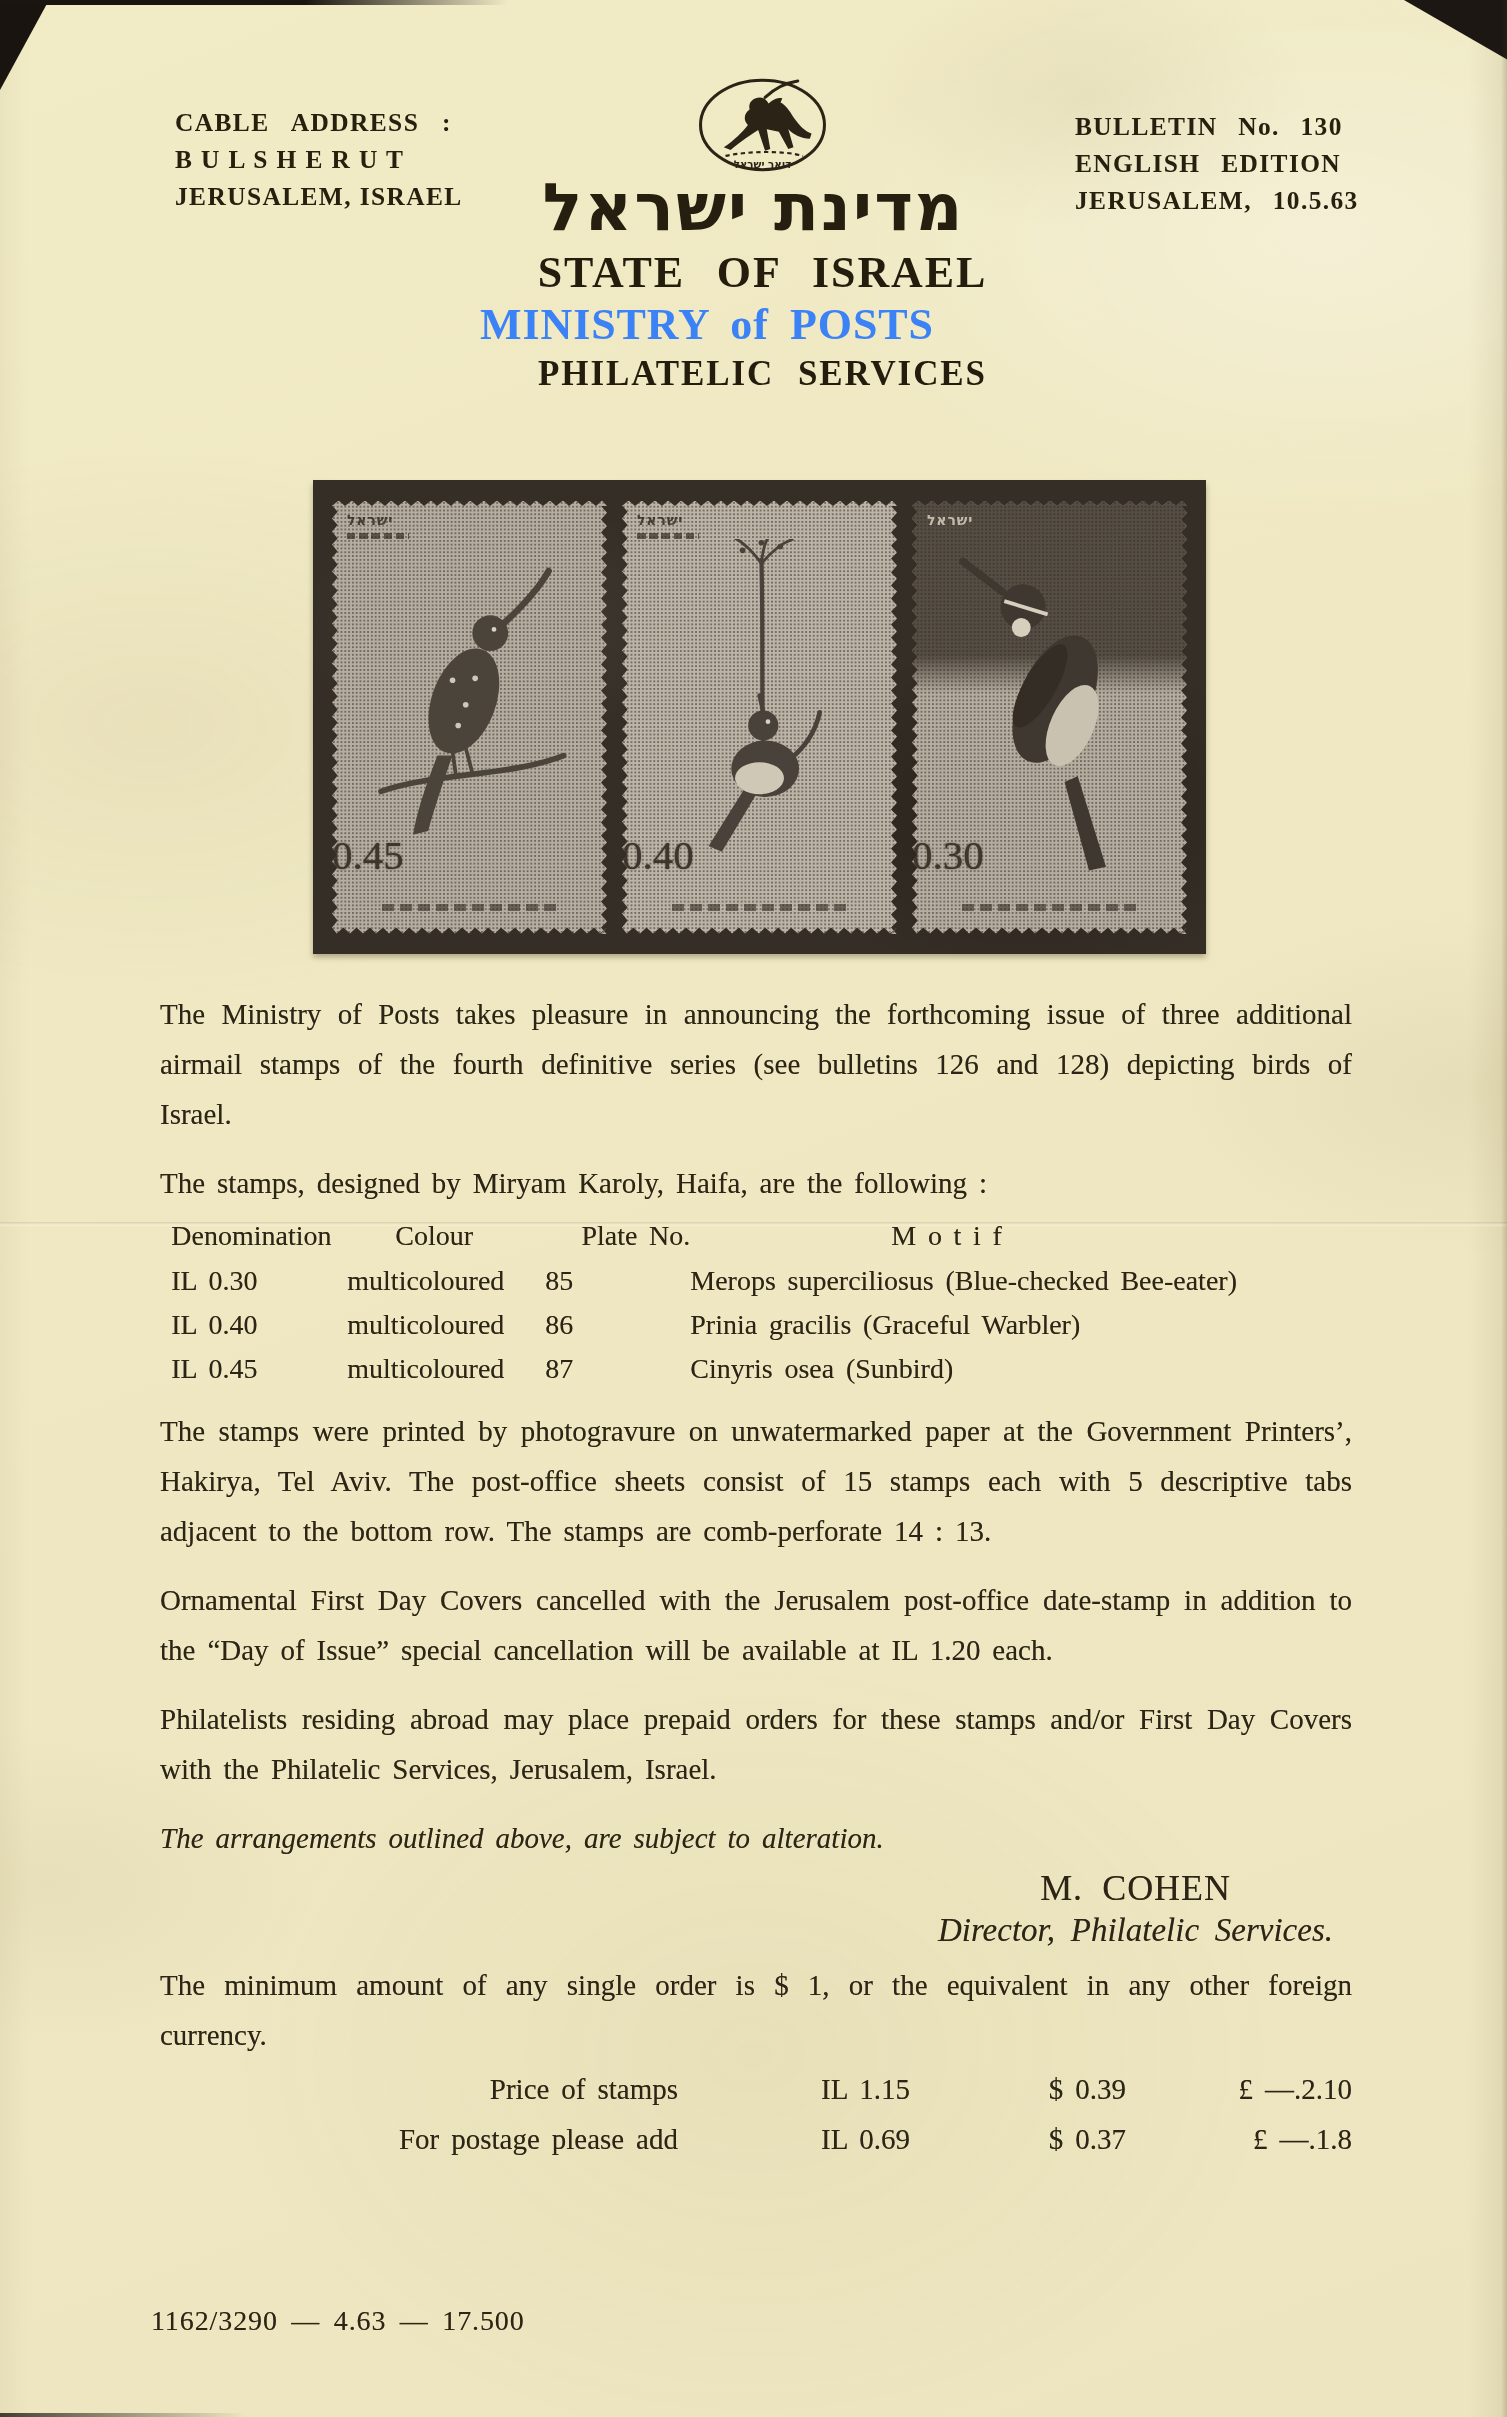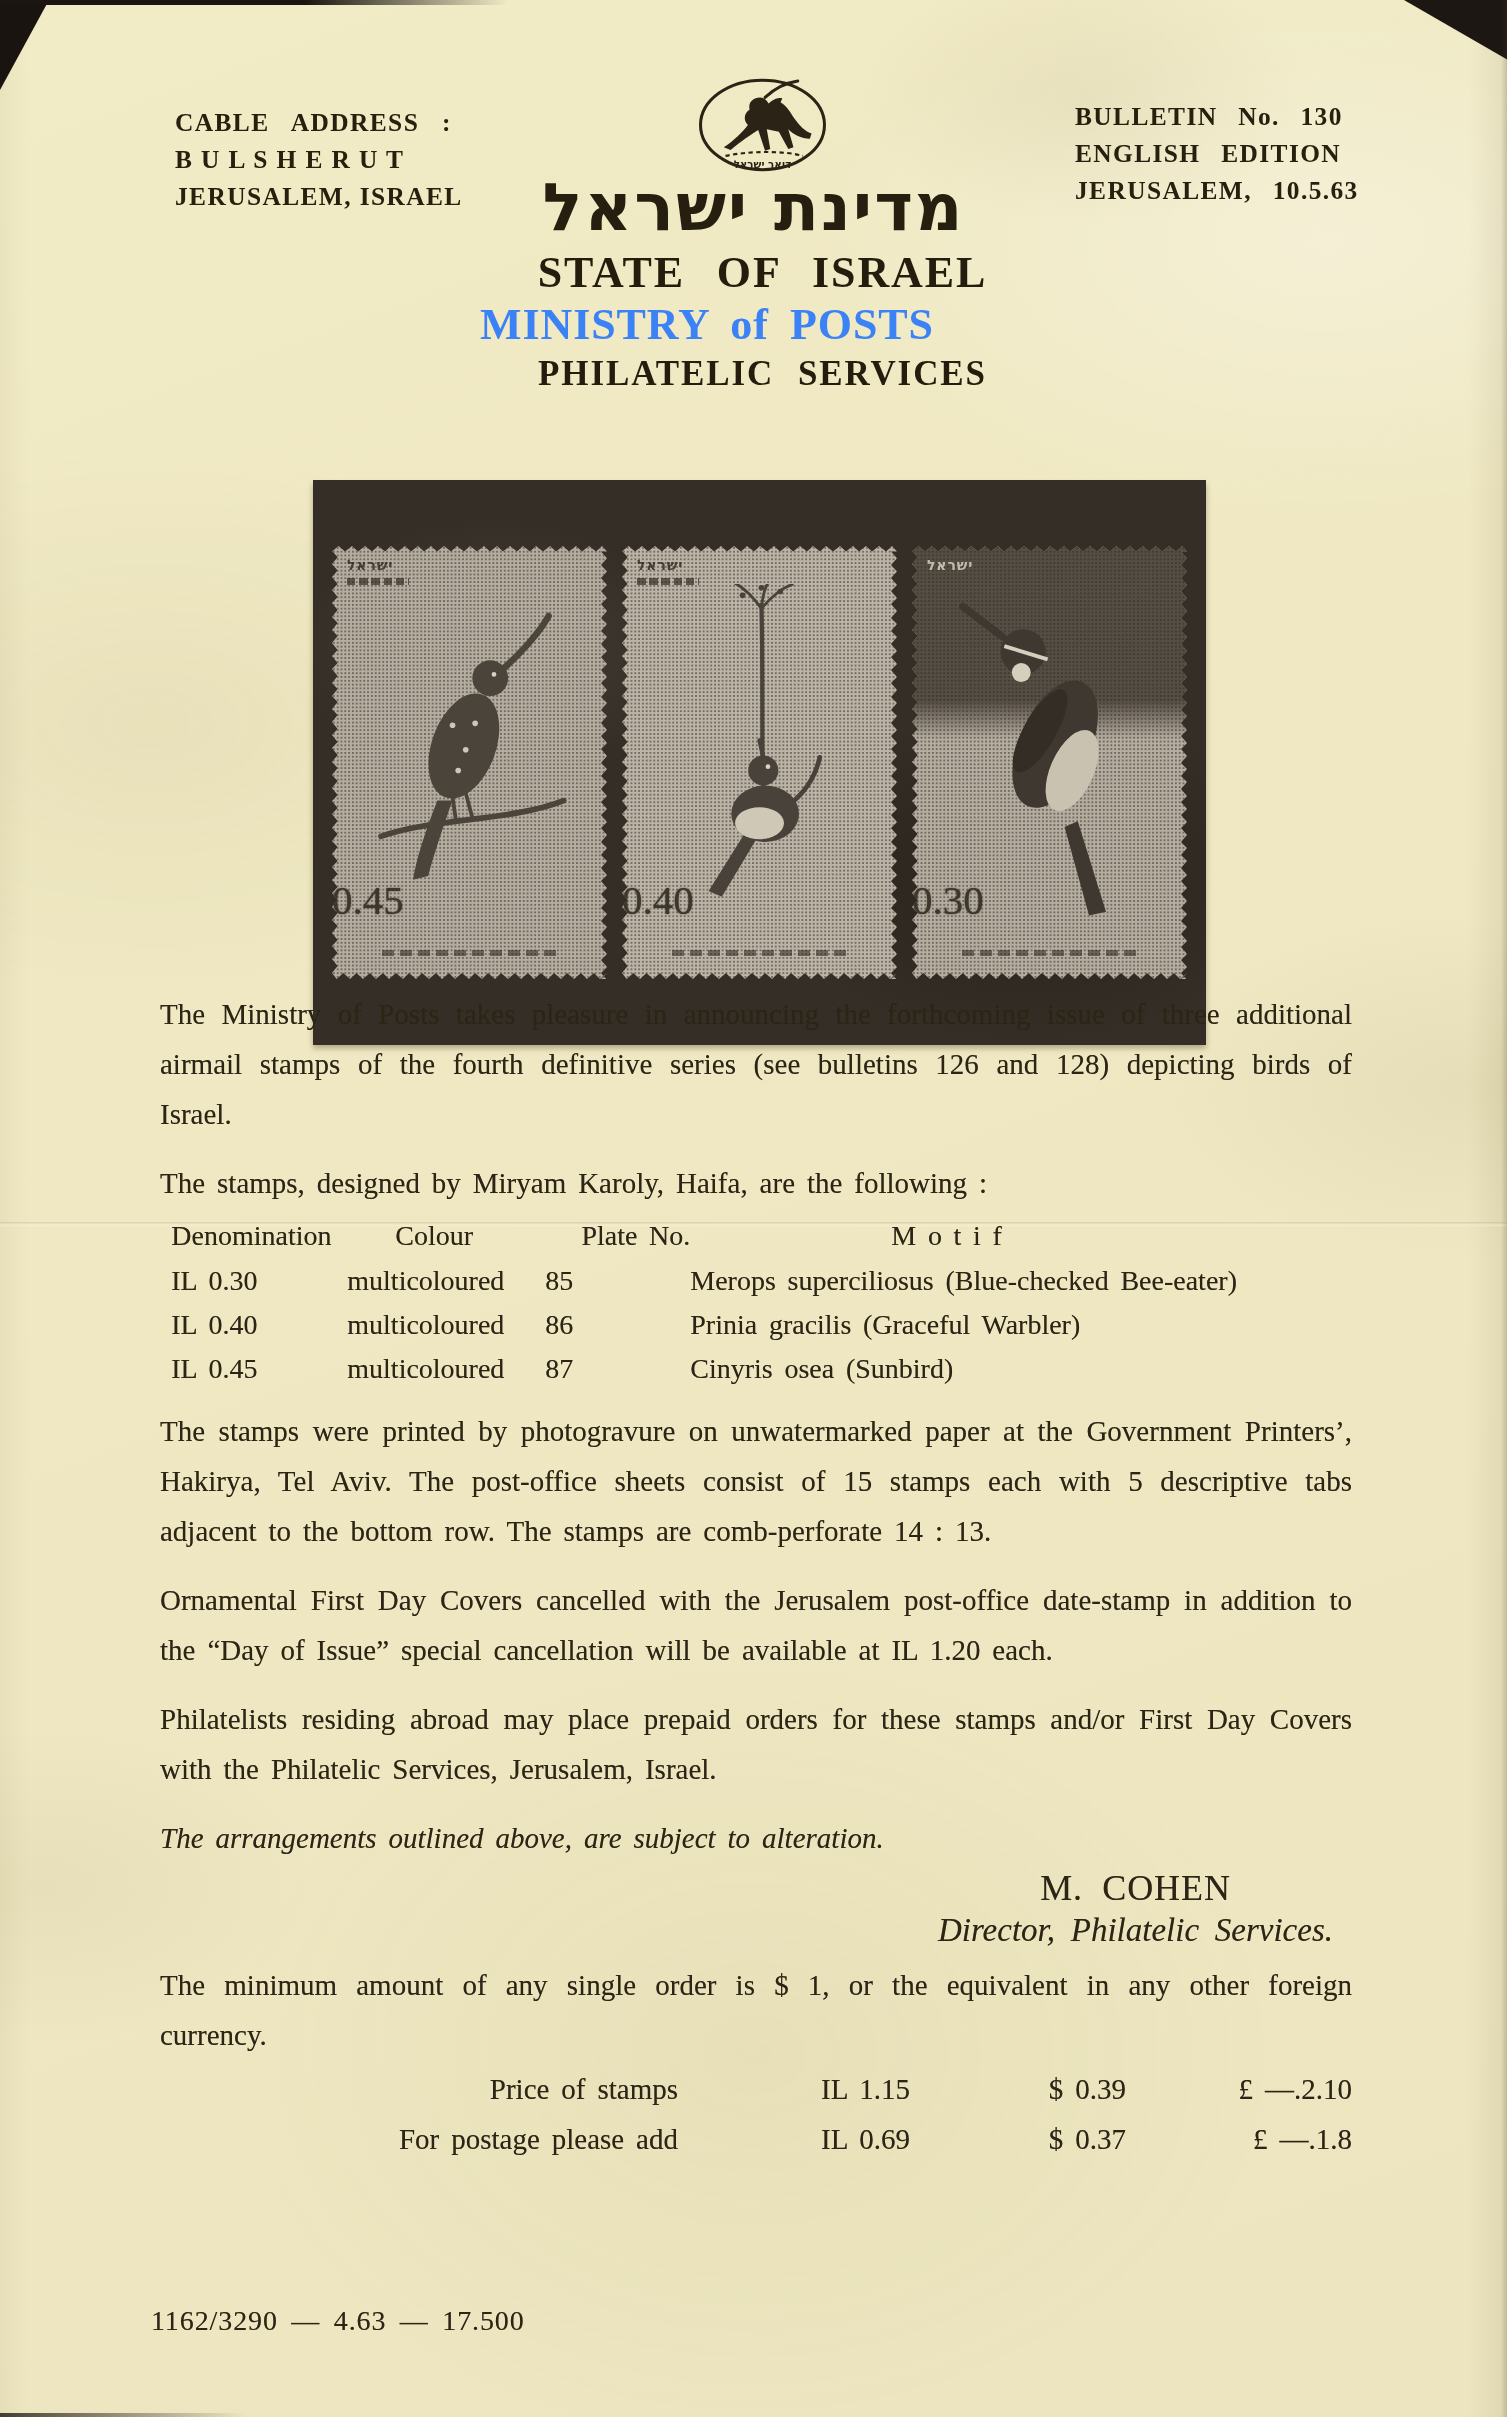--- a/index.html
+++ b/index.html
@@ -29,35 +29,35 @@
   .bottom-strip{position:absolute;left:0;bottom:0;width:245px;height:3.8px;background:linear-gradient(to right,rgba(26,21,16,.8),transparent);}
   .crease{position:absolute;left:0;top:1222px;width:100%;height:4.7px;pointer-events:none;
     background:linear-gradient(to bottom, rgba(120,102,58,.18), rgba(255,252,238,.35) 60%, transparent);}
   .crease2{position:absolute;right:0;top:0;width:6.6px;height:100%;pointer-events:none;
     background:linear-gradient(to left, rgba(80,66,34,.22), transparent);}
 
   
   .hdr-left{position:absolute;left:175px;top:104px;font-size:25.4px;font-weight:bold;
     line-height:37px;letter-spacing:1.4px;color:#27200f;}
   .hdr-left .ws{word-spacing:15px;}
-  .hdr-right{position:absolute;left:1075px;top:98px;font-size:25.4px;font-weight:bold;
+  .hdr-right{position:absolute;left:1075px;top:108px;font-size:25.4px;font-weight:bold;
     line-height:37px;letter-spacing:1.4px;word-spacing:13px;color:#27200f;}
   .logo-wrap{position:absolute;left:688px;top:75px;width:149px;height:105px;}
   .hebrew-title{position:absolute;left:452px;top:171px;width:603px;text-align:center;
     font-family:"DejaVu Sans",sans-serif;font-weight:bold;font-size:66px;line-height:73px;
     color:#261f10;letter-spacing:1.9px;}
   .org1{position:absolute;left:480px;top:247px;width:565px;text-align:center;
     font-size:44px;font-weight:bold;letter-spacing:1.9px;word-spacing:19px;color:#241d0e;}
   .org2{position:absolute;left:480px;top:299px;width:565px;text-align:left;
     font-size:44px;font-weight:bold;letter-spacing:0.9px;word-spacing:9.4px;color:#3b82f6;}
   .org3{position:absolute;left:480px;top:354px;width:565px;text-align:center;
     font-size:35px;font-weight:bold;letter-spacing:1.9px;word-spacing:13px;color:#241d0e;}
 
   
-  .stamp-block{position:absolute;left:313px;top:480px;width:893px;height:565px;
+  .stamp-block{position:absolute;left:313px;top:480px;width:893px;height:474px;
     background:
       radial-gradient(282px 188px at 20% 30%, rgba(210,200,180,.10), transparent 70%),
       radial-gradient(377px 245px at 80% 70%, rgba(0,0,0,.25), transparent 70%),
       #352e26;
     box-shadow:0 3.8px 5.6px rgba(60,50,25,.35);
     display:flex;justify-content:center;align-items:center;gap:15px;}
   .stamp{position:relative;width:275px;height:433px;
     background-color:#b5ada0;
     background-image:radial-gradient(rgba(45,39,32,.5) 0.9px, transparent 1.3px);
     background-size:3.8px 3.8px;}

